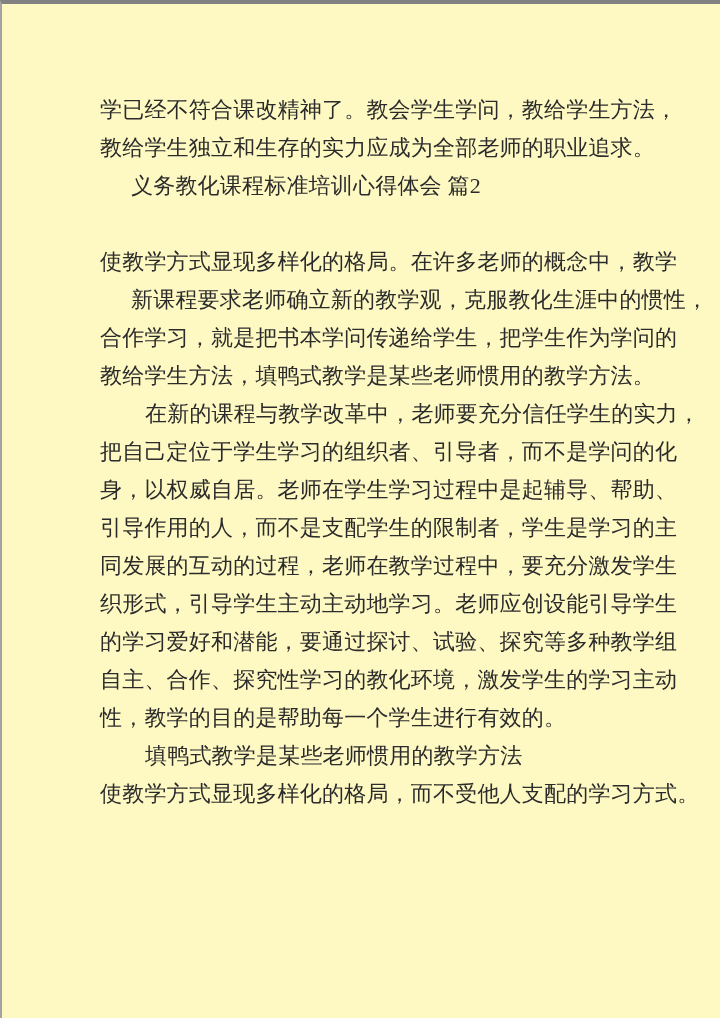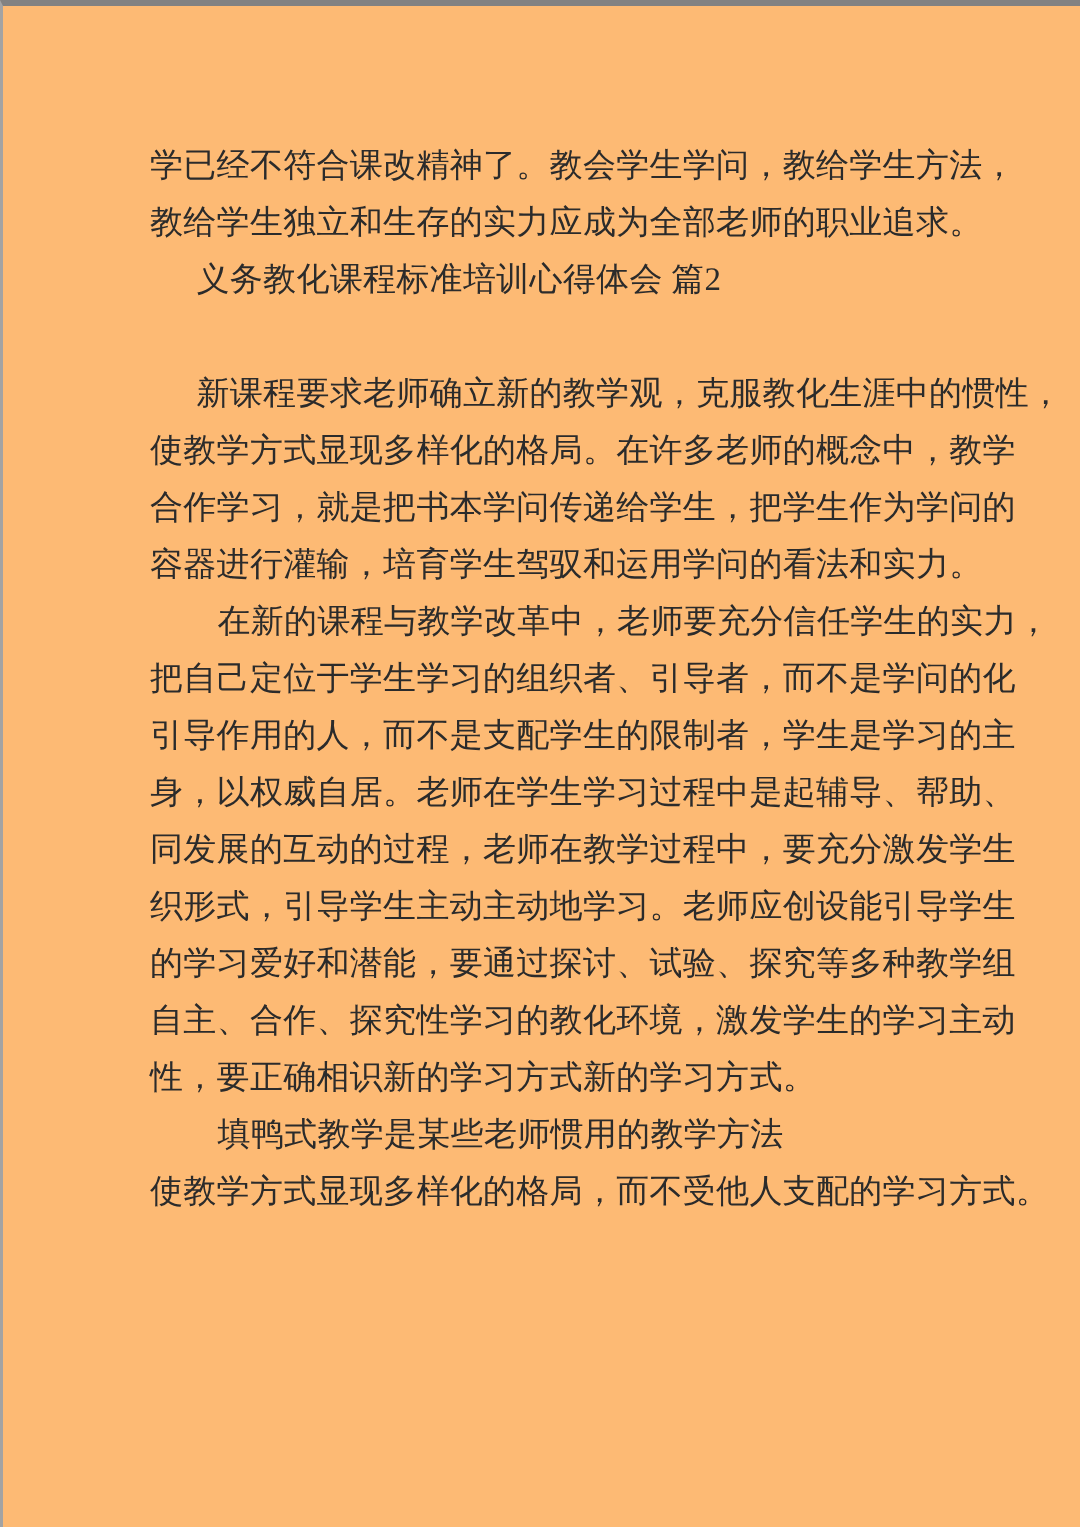--- a/index.html
+++ b/index.html
@@ -5,21 +5,21 @@
   html, body {
     margin: 0;
     padding: 0;
     background: #ffffff;
   }
   .page {
     position: relative;
     width: 720px;
     height: 1018px;
     box-sizing: border-box;
-    background: #fdba74;
+    background: #fef9c3;
     border-top: 4px solid #828282;
     border-left: 2px solid #a3a3a3;
     overflow: hidden;
     font-family: "Liberation Serif", "DejaVu Serif", serif;
   }
   .doc-body {
     position: absolute;
     left: 98px;
     top: 87px;
     width: 606px;
@@ -39,29 +39,29 @@
 </style>
 </head>
 <body>
 
 <div class="page">
   <div class="doc-body">
       <div class="text-line indent-0">学已经不符合课改精神了。教会学生学问，教给学生方法，</div>
       <div class="text-line indent-0">教给学生独立和生存的实力应成为全部老师的职业追求。</div>
       <div class="text-line indent-1">义务教化课程标准培训心得体会 篇2</div>
       <div class="text-line indent-0 blank"></div>
+      <div class="text-line indent-0">使教学方式显现多样化的格局。在许多老师的概念中，教学</div>
       <div class="text-line indent-1">新课程要求老师确立新的教学观，克服教化生涯中的惯性，</div>
-      <div class="text-line indent-0">使教学方式显现多样化的格局。在许多老师的概念中，教学</div>
       <div class="text-line indent-0">合作学习，就是把书本学问传递给学生，把学生作为学问的</div>
-      <div class="text-line indent-0">容器进行灌输，培育学生驾驭和运用学问的看法和实力。</div>
+      <div class="text-line indent-0">教给学生方法，填鸭式教学是某些老师惯用的教学方法。</div>
       <div class="text-line indent-2">在新的课程与教学改革中，老师要充分信任学生的实力，</div>
       <div class="text-line indent-0">把自己定位于学生学习的组织者、引导者，而不是学问的化</div>
+      <div class="text-line indent-0">身，以权威自居。老师在学生学习过程中是起辅导、帮助、</div>
       <div class="text-line indent-0">引导作用的人，而不是支配学生的限制者，学生是学习的主</div>
-      <div class="text-line indent-0">身，以权威自居。老师在学生学习过程中是起辅导、帮助、</div>
       <div class="text-line indent-0">同发展的互动的过程，老师在教学过程中，要充分激发学生</div>
       <div class="text-line indent-0">织形式，引导学生主动主动地学习。老师应创设能引导学生</div>
       <div class="text-line indent-0">的学习爱好和潜能，要通过探讨、试验、探究等多种教学组</div>
       <div class="text-line indent-0">自主、合作、探究性学习的教化环境，激发学生的学习主动</div>
-      <div class="text-line indent-0">性，要正确相识新的学习方式新的学习方式。</div>
+      <div class="text-line indent-0">性，教学的目的是帮助每一个学生进行有效的。</div>
       <div class="text-line indent-2">填鸭式教学是某些老师惯用的教学方法</div>
       <div class="text-line indent-0">使教学方式显现多样化的格局，而不受他人支配的学习方式。</div>
     </div>
 </div>
 
 </body></html>

